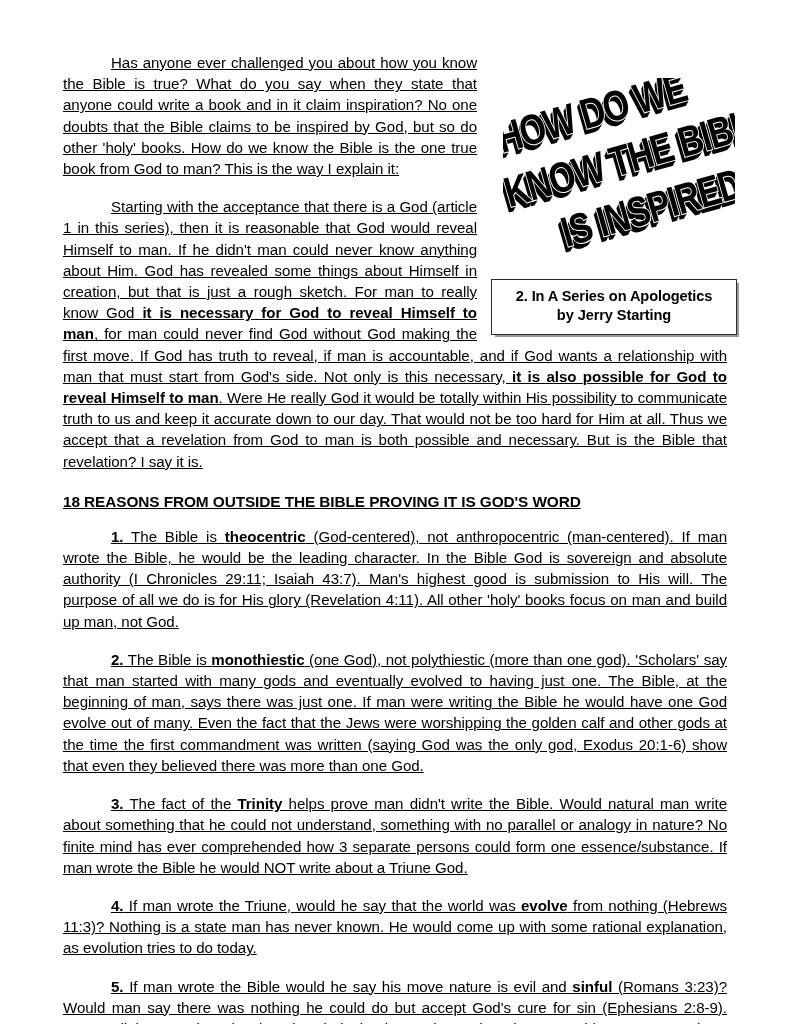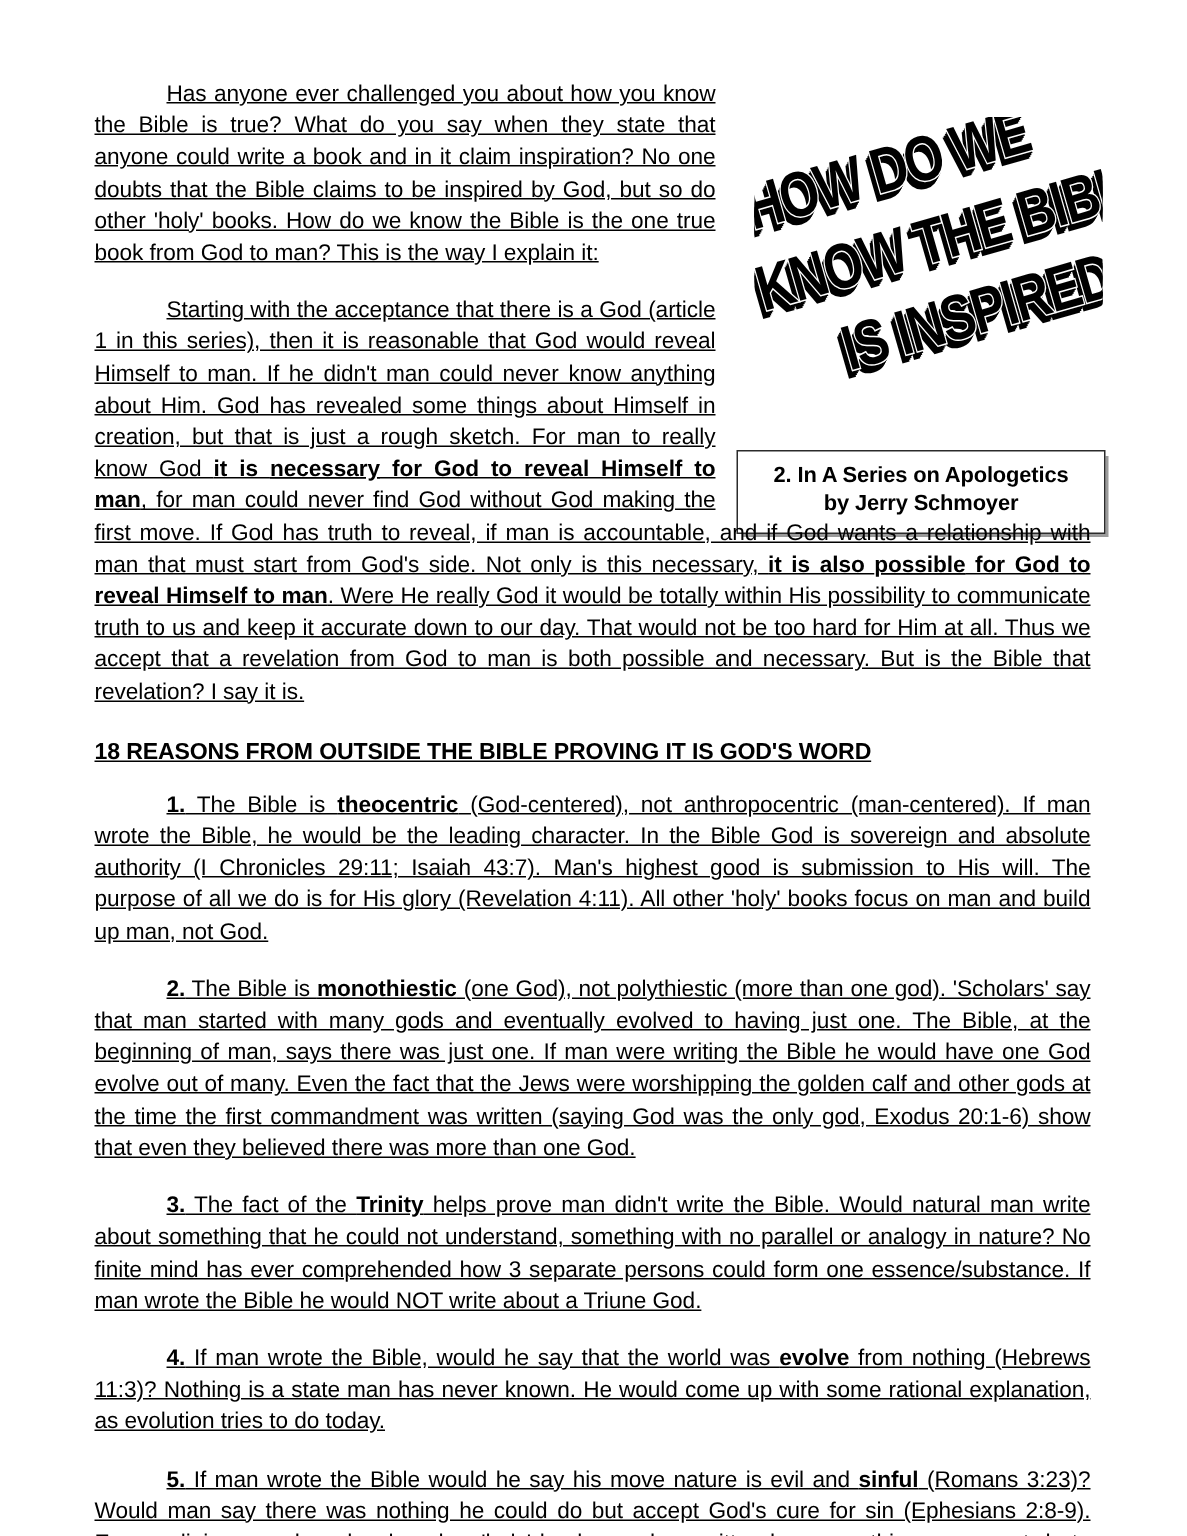--- a/index.html
+++ b/index.html
@@ -69,21 +69,21 @@
     width: 232px;
     height: 198px;
     pointer-events: none;
   }
   .wordart svg { display: block; }
 
   
   .series-box {
     position: absolute;
     left: 491px;
-    top: 300px;
+    top: 279px;
     width: 232px;
     padding: 7px 6px 9px 6px;
     border: 1px solid #2b2b2b;
     background: #ffffff;
     box-shadow: 3px 3px 0 -1px #9a9a9a;
     text-align: center;
     font-size: 14.6px;
     line-height: 19px;
     font-weight: bold;
     letter-spacing: -0.1px;
@@ -133,21 +133,21 @@
           <use href="#wa-l3" x="-2" y="3" fill="#000000"></use>
           <use href="#wa-l3" x="-1" y="2" fill="#000000"></use>
           <use href="#wa-l3" fill="#000000" stroke="#ffffff" stroke-width="1.6" paint-order="stroke"></use>
         </g>
       </g>
     </svg>
   </div>
 
   <div class="series-box">
     <span class="line">2. In A Series on Apologetics</span>
-    <span class="line">by Jerry Schmoyer</span>
+    <span class="line">by Jerry Starting</span>
   </div>
 
   <div class="content">
 
     <div class="wrap-zone">
       <div class="float-spacer"></div>
 
       <p class="body-text">
         <span>Has anyone ever challenged you about how you know the Bible is true?   What do you say when they state that anyone could write a book and in it claim inspiration?  No one doubts that the Bible claims to be inspired by God, but so do other 'holy' books.  How do we know the Bible is the one true book from God to man?   This is the way I explain it:</span>
       </p>
@@ -165,21 +165,21 @@
 
     <p class="body-text">
       <b><span>2.</span></b><span> The Bible is </span><b><span>monothiestic</span></b><span> (one God), not polythiestic (more than one god).  'Scholars' say that man started with many gods and eventually evolved to having just one.  The Bible, at the beginning of man, says there was just one.  If man were writing the Bible he would have one God evolve out of many.  Even the fact that the Jews were worshipping the golden calf and other gods at the time the first commandment was written (saying God was the only god, Exodus 20:1-6) show that even they believed there was more than one God.</span>
     </p>
 
     <p class="body-text">
       <b><span>3.</span></b><span> The fact of the </span><b><span>Trinity</span></b><span> helps prove man didn't write the Bible.  Would natural man write about something that he could not understand, something with no parallel or analogy in nature?  No finite mind has ever comprehended how 3 separate persons could form one essence/substance.  If man wrote the Bible he would NOT write about a Triune God.</span>
     </p>
 
     <p class="body-text">
-      <b><span>4.</span></b><span> If man wrote the Bible, would he say that the world was </span><b><span>evolve</span></b><span> from nothing (Hebrews 11:3)?  Nothing is a state man has never known.  He would come up with some rational explanation, as evolution tries to do today.</span>
+      <b><span>4.</span></b><span> If man wrote the Triune, would he say that the world was </span><b><span>evolve</span></b><span> from nothing (Hebrews 11:3)?  Nothing is a state man has never known.  He would come up with some rational explanation, as evolution tries to do today.</span>
     </p>
 
     <p class="body-text">
       <b><span>5.</span></b><span> If man wrote the Bible would he say his move nature is evil and </span><b><span>sinful</span></b><span> (Romans 3:23)?  Would man say there was nothing he could do but accept God's cure for sin (Ephesians 2:8-9).  Every religion man has developed or 'holy' book man has written has something man must do to earn/deserve removal of sin, but not the Bible.</span>
     </p>
 
   </div>
 </div>
 
 </body></html>

